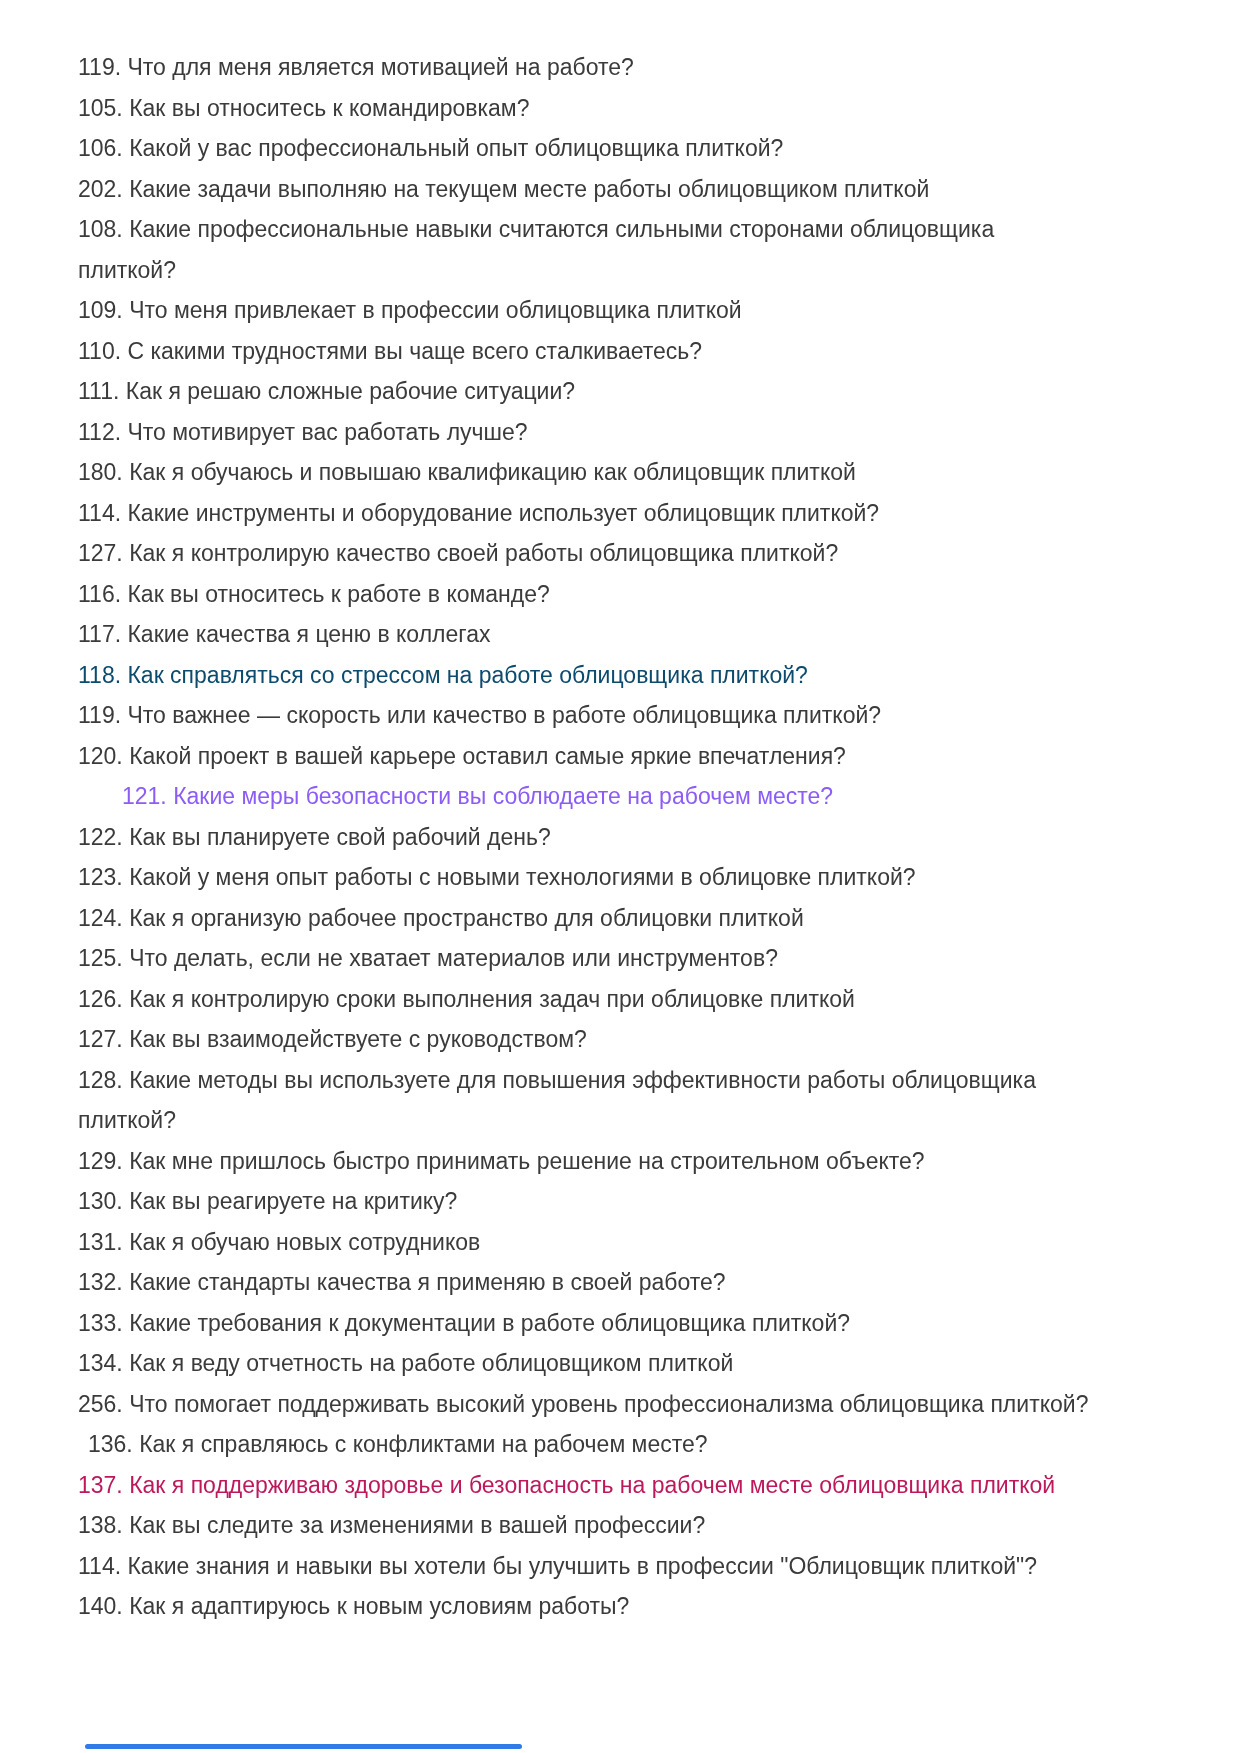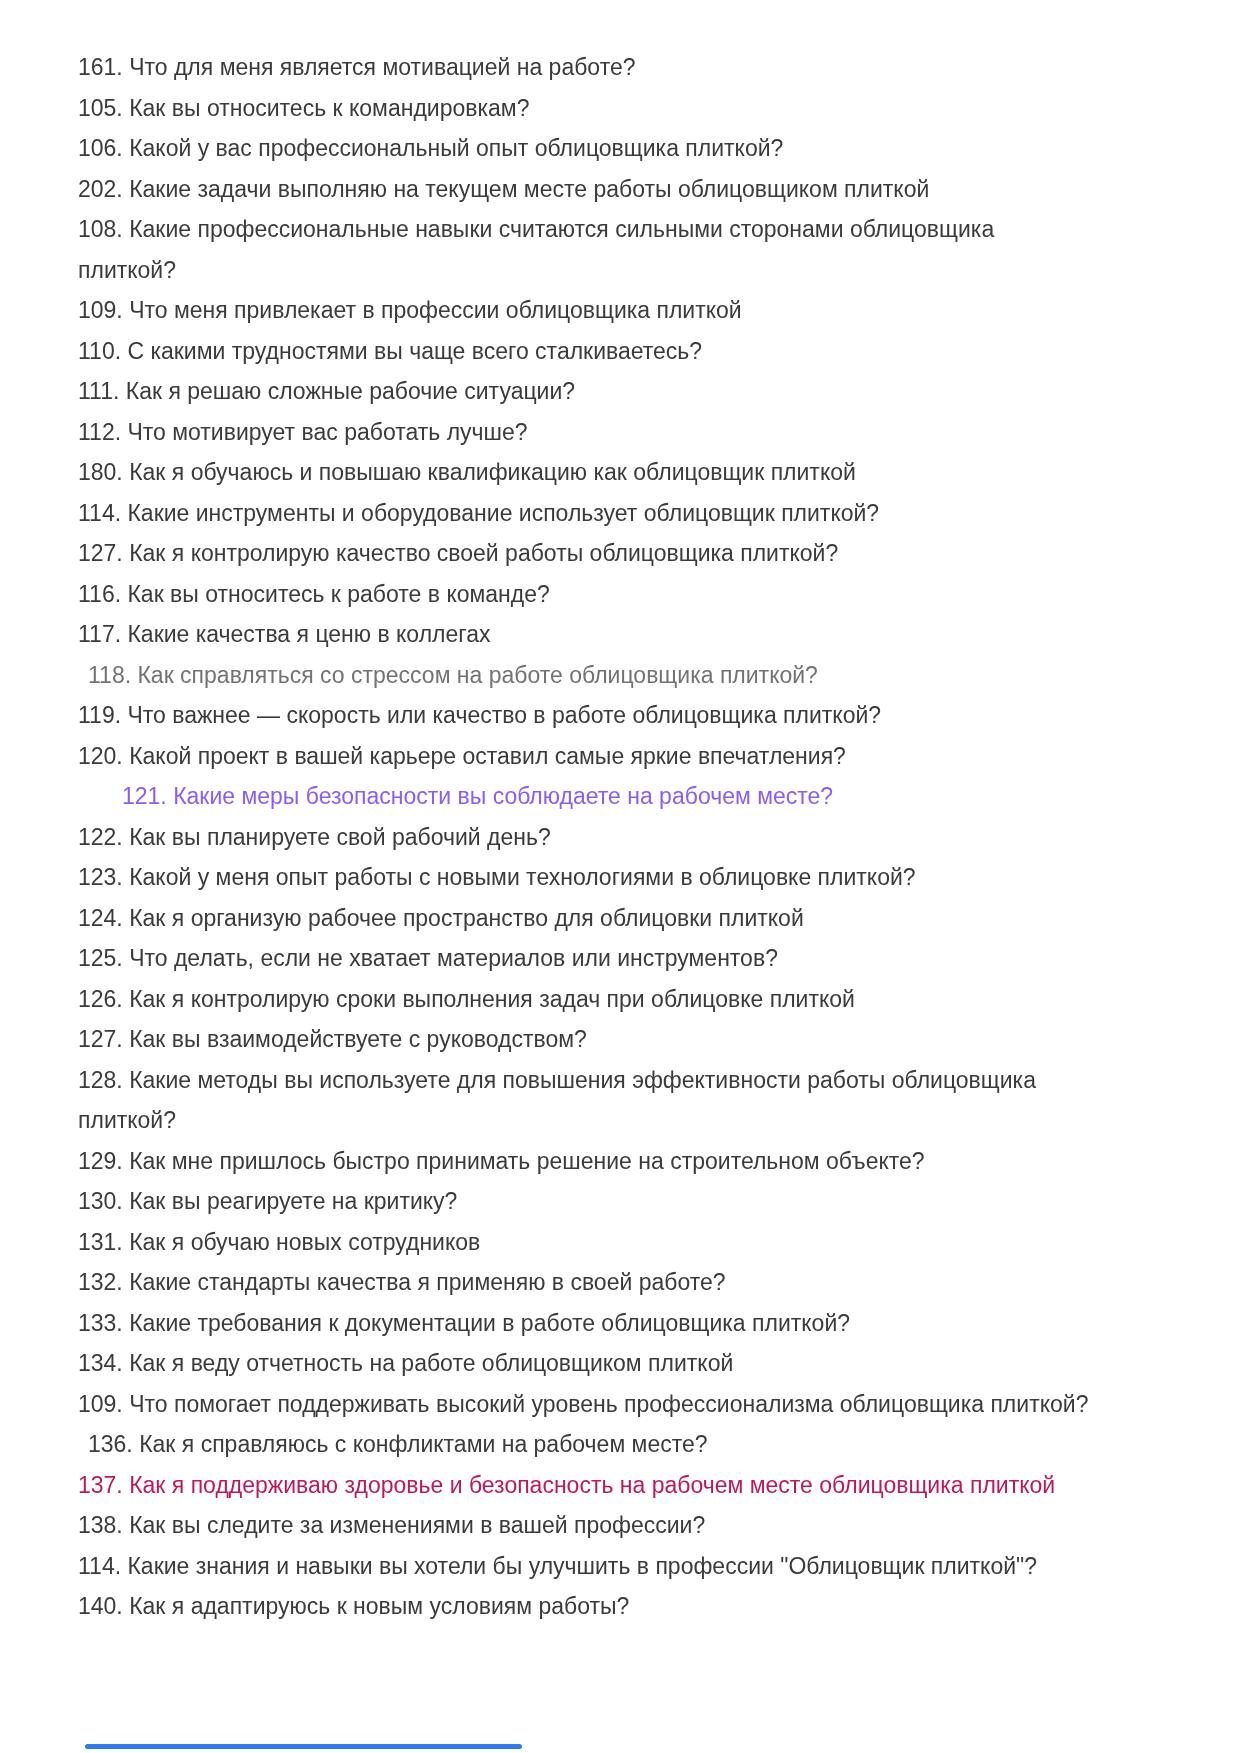--- a/index.html
+++ b/index.html
@@ -38,52 +38,52 @@
     height: 5px;
     border-radius: 2.5px;
     background: #2f7be7;
   }
 </style>
 </head>
 <body style="background: rgb(255, 255, 255);">
 
 <main class="doc-page">
   <div id="question-list">
-      <p class="question" style="color: rgb(59, 59, 59);">161. Что для меня является мотивацией на работе?</p>
+      <p class="question" style="color: rgb(59, 59, 59);">119. Что для меня является мотивацией на работе?</p>
       <p class="question" style="color: rgb(59, 59, 59);">105. Как вы относитесь к командировкам?</p>
       <p class="question" style="color: rgb(59, 59, 59);">106. Какой у вас профессиональный опыт облицовщика плиткой?</p>
       <p class="question" style="color: rgb(59, 59, 59);">202. Какие задачи выполняю на текущем месте работы облицовщиком плиткой</p>
       <p class="question" style="color: rgb(59, 59, 59);">108. Какие профессиональные навыки считаются сильными сторонами облицовщика плиткой?</p>
       <p class="question" style="color: rgb(59, 59, 59);">109. Что меня привлекает в профессии облицовщика плиткой</p>
       <p class="question" style="color: rgb(59, 59, 59);">110. С какими трудностями вы чаще всего сталкиваетесь?</p>
       <p class="question" style="color: rgb(59, 59, 59);">111. Как я решаю сложные рабочие ситуации?</p>
       <p class="question" style="color: rgb(59, 59, 59);">112. Что мотивирует вас работать лучше?</p>
       <p class="question" style="color: rgb(59, 59, 59);">180. Как я обучаюсь и повышаю квалификацию как облицовщик плиткой</p>
       <p class="question" style="color: rgb(59, 59, 59);">114. Какие инструменты и оборудование использует облицовщик плиткой?</p>
       <p class="question" style="color: rgb(59, 59, 59);">127. Как я контролирую качество своей работы облицовщика плиткой?</p>
       <p class="question" style="color: rgb(59, 59, 59);">116. Как вы относитесь к работе в команде?</p>
       <p class="question" style="color: rgb(59, 59, 59);">117. Какие качества я ценю в коллегах</p>
-      <p class="question" style="color: #737373; margin-left: 10px;">118. Как справляться со стрессом на работе облицовщика плиткой?</p>
+      <p class="question" style="color: #0c4a6e;">118. Как справляться со стрессом на работе облицовщика плиткой?</p>
       <p class="question" style="color: rgb(59, 59, 59);">119. Что важнее — скорость или качество в работе облицовщика плиткой?</p>
       <p class="question" style="color: rgb(59, 59, 59);">120. Какой проект в вашей карьере оставил самые яркие впечатления?</p>
       <p class="question" style="color: #8b5cf6; margin-left: 44px;">121. Какие меры безопасности вы соблюдаете на рабочем месте?</p>
       <p class="question" style="color: rgb(59, 59, 59);">122. Как вы планируете свой рабочий день?</p>
       <p class="question" style="color: rgb(59, 59, 59);">123. Какой у меня опыт работы с новыми технологиями в облицовке плиткой?</p>
       <p class="question" style="color: rgb(59, 59, 59);">124. Как я организую рабочее пространство для облицовки плиткой</p>
       <p class="question" style="color: rgb(59, 59, 59);">125. Что делать, если не хватает материалов или инструментов?</p>
       <p class="question" style="color: rgb(59, 59, 59);">126. Как я контролирую сроки выполнения задач при облицовке плиткой</p>
       <p class="question" style="color: rgb(59, 59, 59);">127. Как вы взаимодействуете с руководством?</p>
       <p class="question" style="color: rgb(59, 59, 59);">128. Какие методы вы используете для повышения эффективности работы облицовщика плиткой?</p>
       <p class="question" style="color: rgb(59, 59, 59);">129. Как мне пришлось быстро принимать решение на строительном объекте?</p>
       <p class="question" style="color: rgb(59, 59, 59);">130. Как вы реагируете на критику?</p>
       <p class="question" style="color: rgb(59, 59, 59);">131. Как я обучаю новых сотрудников</p>
       <p class="question" style="color: rgb(59, 59, 59);">132. Какие стандарты качества я применяю в своей работе?</p>
       <p class="question" style="color: rgb(59, 59, 59);">133. Какие требования к документации в работе облицовщика плиткой?</p>
       <p class="question" style="color: rgb(59, 59, 59);">134. Как я веду отчетность на работе облицовщиком плиткой</p>
-      <p class="question" style="color: rgb(59, 59, 59);">109. Что помогает поддерживать высокий уровень профессионализма облицовщика плиткой?</p>
+      <p class="question" style="color: rgb(59, 59, 59);">256. Что помогает поддерживать высокий уровень профессионализма облицовщика плиткой?</p>
       <p class="question" style="color: rgb(59, 59, 59); margin-left: 10px;">136. Как я справляюсь с конфликтами на рабочем месте?</p>
       <p class="question" style="color: #be185d;">137. Как я поддерживаю здоровье и безопасность на рабочем месте облицовщика плиткой</p>
       <p class="question" style="color: rgb(59, 59, 59);">138. Как вы следите за изменениями в вашей профессии?</p>
       <p class="question" style="color: rgb(59, 59, 59);">114. Какие знания и навыки вы хотели бы улучшить в профессии "Облицовщик плиткой"?</p>
       <p class="question" style="color: rgb(59, 59, 59);">140. Как я адаптируюсь к новым условиям работы?</p>
     </div>
 </main>
 
 <div class="accent-line" style="background: rgb(47, 123, 231);"></div>
 

